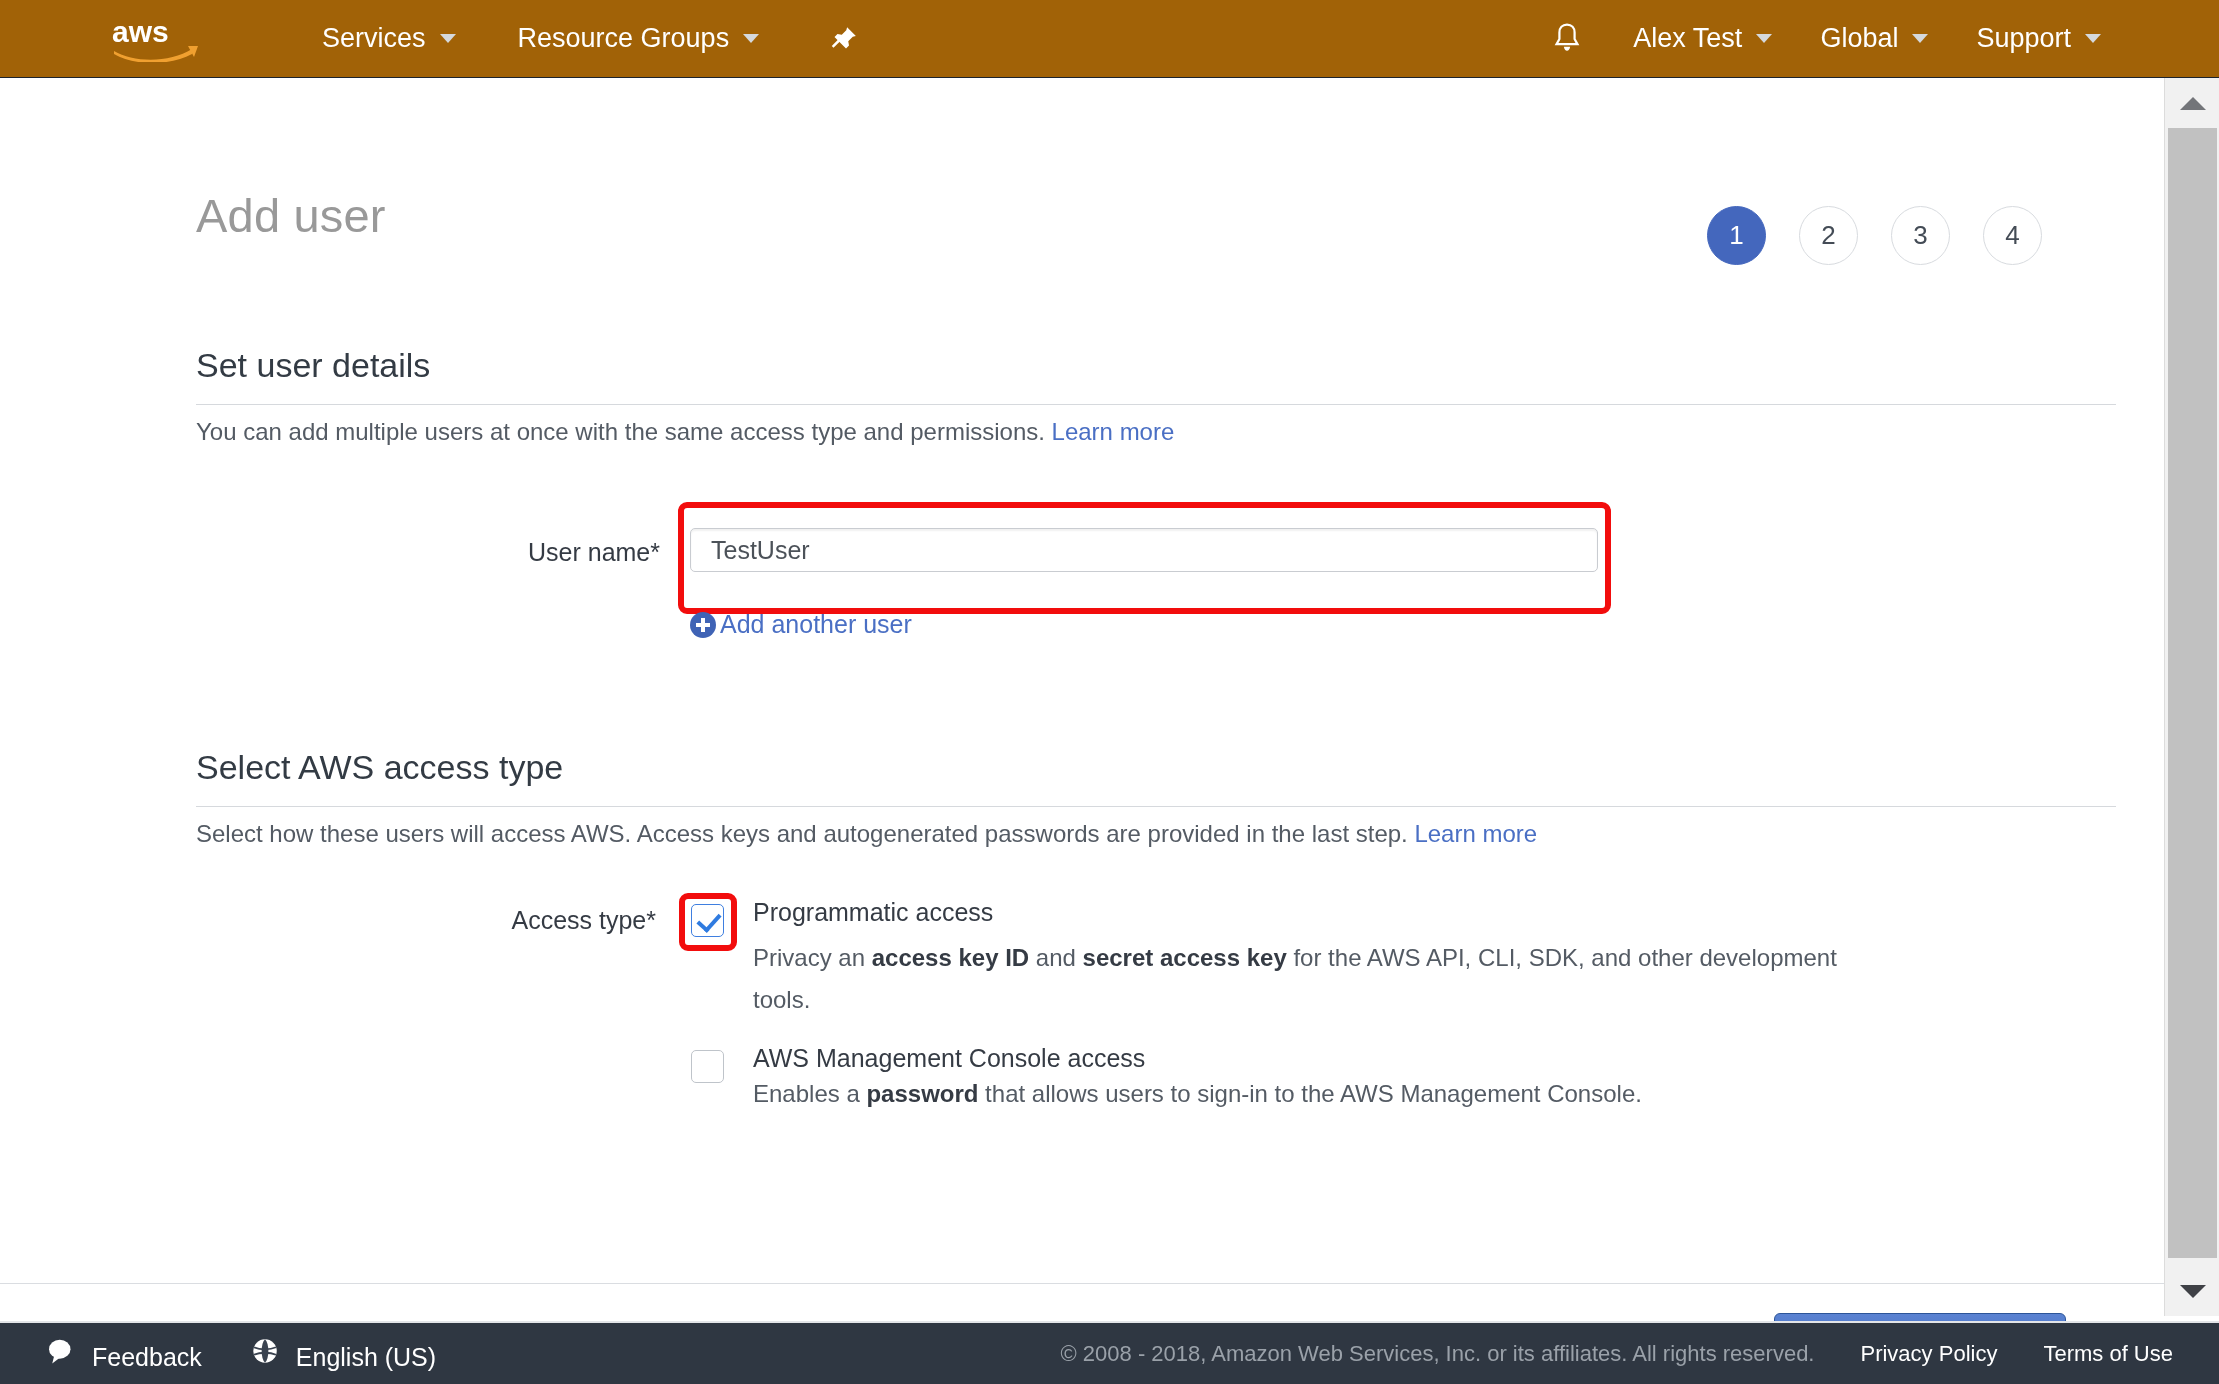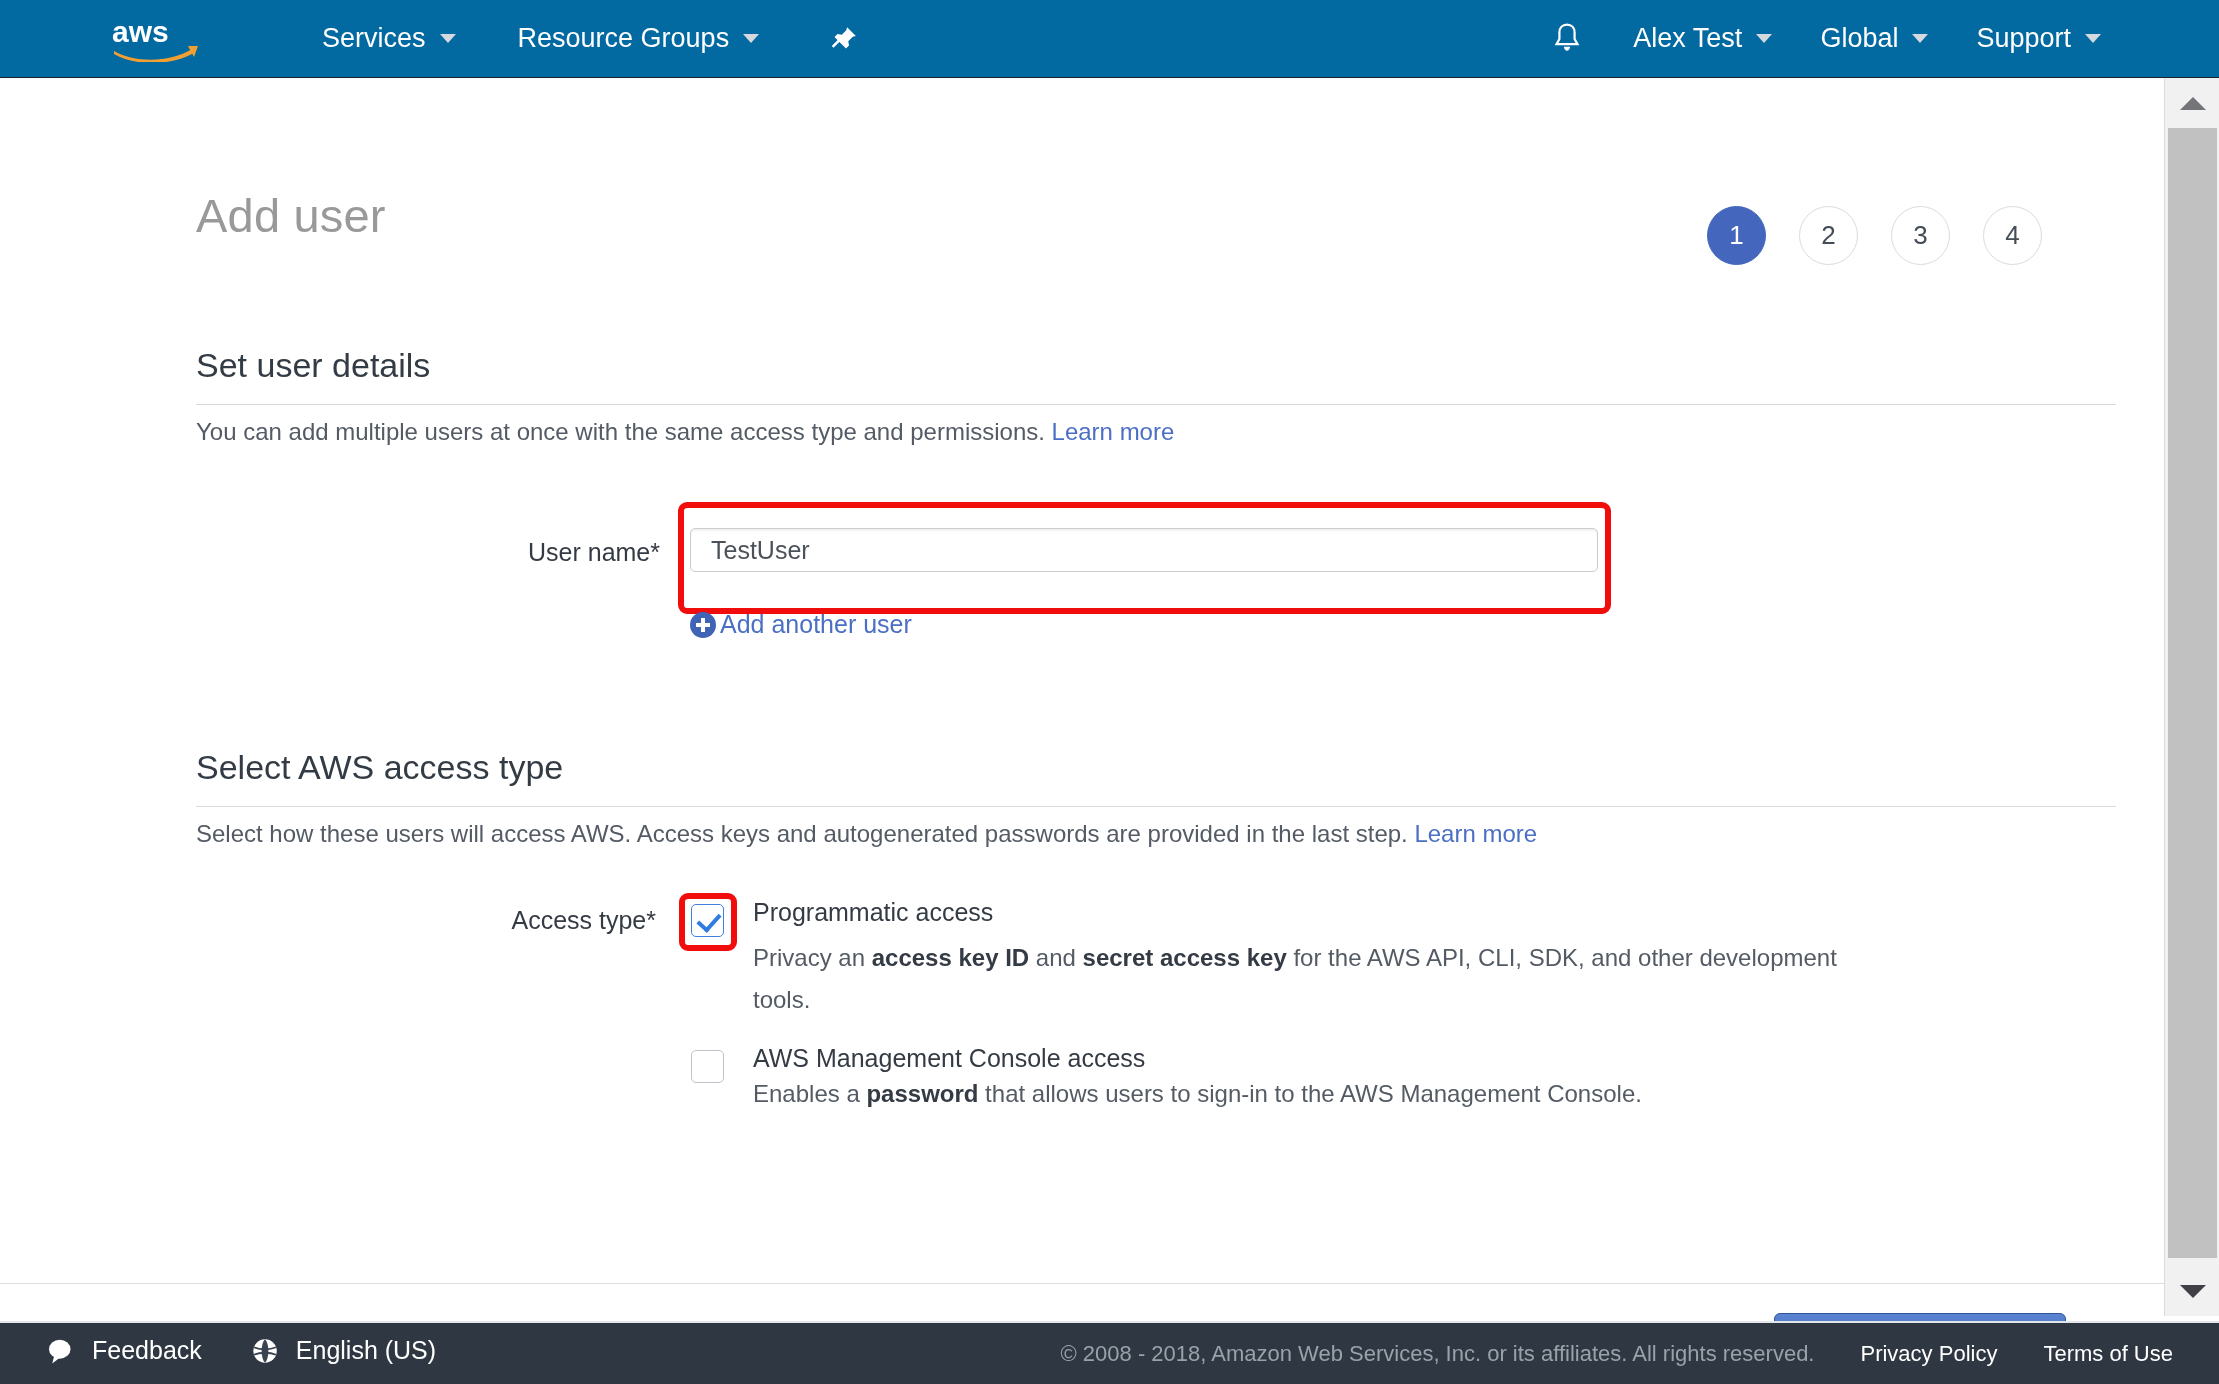--- a/index.html
+++ b/index.html
@@ -7,21 +7,21 @@
     width: 2219px; height: 1384px;
     background: #ffffff;
     font-family: "Liberation Sans", sans-serif;
     overflow: hidden;
   }
   .page { position: relative; width: 2219px; height: 1384px; background:#fff; }
 
   
   .topnav {
     position: absolute; left:0; top:0; width: 2219px; height: 78px;
-    background: #0369a1;
+    background: #a16207;
     display: flex; align-items: center;
     border-bottom: 1px solid #1c232c;
   }
   .aws-logo { margin-left: 108px; width: 96px; height: 46px; position: relative; }
   .aws-logo svg { display:block; }
   .nav-item {
     color: #fff; font-size: 27px; display:flex; align-items:center;
     height: 78px; padding: 2px 14px; cursor: pointer; white-space: nowrap;
   }
   .nav-item.services { margin-left: 104px; }
@@ -138,21 +138,21 @@
     background:#c1c1c1; cursor:pointer;
   }
   .sb-arrow.bottom { position:absolute; bottom:0; left:0; }
 
   
   .statusbar {
     position:absolute; left:0; bottom:0; width:2219px; height: 63px;
     background: #2f3742; display:flex; align-items:center;
     border-top: 2px solid #e3e5e8;
   }
-  .sb-item { display:flex; align-items:flex-start; gap: 16px; color:#fff; font-size: 25px; cursor:pointer; }
+  .sb-item { display:flex; align-items:flex-end; gap: 16px; color:#fff; font-size: 25px; cursor:pointer; }
   .sb-feedback { margin-left: 46px; }
   .sb-lang { margin-left: 48px; }
   .copyright { margin-left: auto; color: #9aa1a9; font-size: 22px; }
   .foot-link { color:#fff; font-size: 22px; margin-left: 46px; cursor:pointer; }
   .foot-link.last { margin-right: 46px; }
 </style>
 </head>
 <body>
 
 <div class="page">

